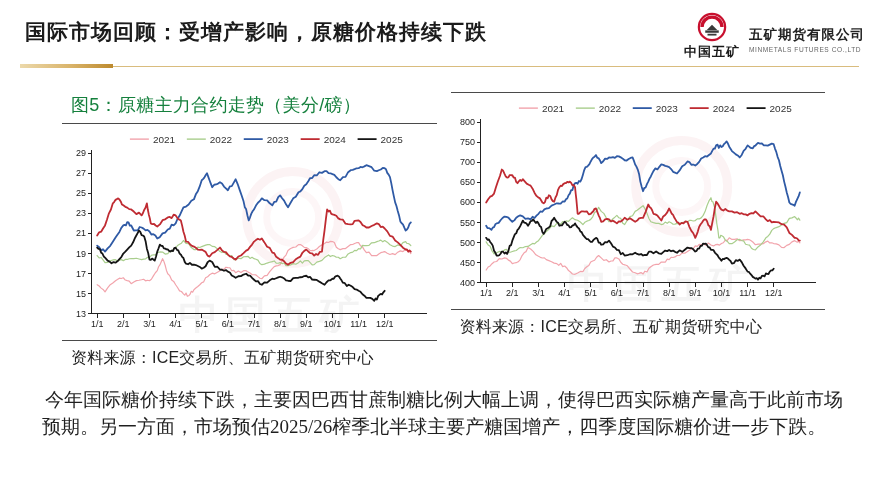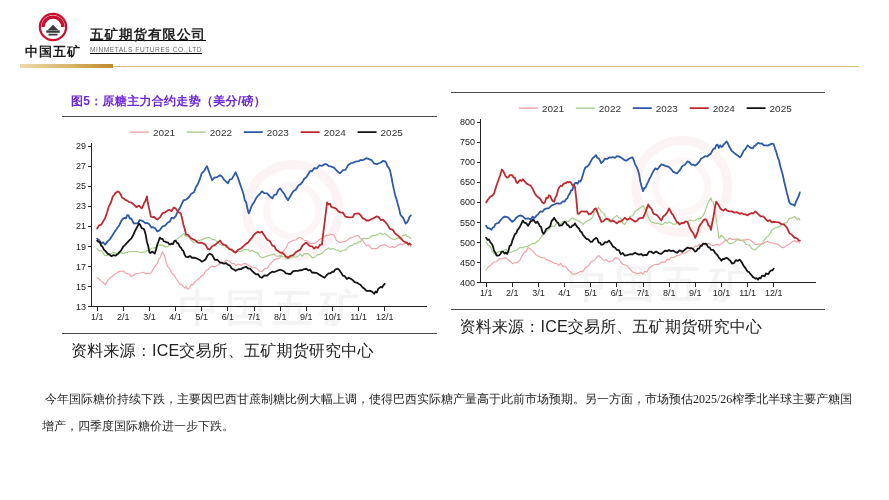--- a/index.html
+++ b/index.html
@@ -5,48 +5,49 @@
   html,body{margin:0;padding:0;background:#ffffff;}
   body{width:889px;height:500px;font-family:"Liberation Sans",sans-serif;position:relative;overflow:hidden;}
   .slide{position:absolute;inset:0;background:#fff;}
 
   
   .hdr{position:absolute;top:12px;left:25px;right:24px;display:flex;justify-content:space-between;align-items:flex-start;}
   .page-title{font-size:21px;font-weight:700;color:#1b1b1b;letter-spacing:1px;margin:6px 0 0 0;font-family:"Liberation Sans",sans-serif;}
   .logo{display:flex;align-items:center;gap:9px;}
   .logo-left{display:flex;flex-direction:column;align-items:center;}
   .logo-brand{font-size:13px;font-weight:700;color:#1a1a1a;letter-spacing:1px;margin-top:1px;white-space:nowrap;}
-  .logo-right{display:flex;flex-direction:column;justify-content:center;padding-top:6px;text-decoration:underline;}
+  .logo-right{display:flex;flex-direction:column;justify-content:center;padding-top:6px;}
   .logo-cn{font-size:13.5px;font-weight:700;color:#222;letter-spacing:1px;white-space:nowrap;}
   .logo-en{font-size:6.6px;color:#666;letter-spacing:.55px;margin-top:2px;white-space:nowrap;}
 
   
   .gold-rule{position:absolute;top:64px;left:20px;right:30px;height:5px;}
   .gold-rule .line{position:absolute;left:0;right:0;top:2px;height:1px;background:#d9bc7e;}
   .gold-rule .thick{position:absolute;left:0;top:0;width:93px;height:4px;background:linear-gradient(90deg,#ecd9ab 0%,#d9b369 55%,#bd8a2e 100%);}
 
   
   .charts{position:absolute;top:92px;left:62px;right:64px;display:flex;gap:14px;}
   .panel{flex:1;min-width:0;}
-  .panel-title{font-size:12px;font-weight:700;color:#6d28d9;padding:1px 9px 6px 9px;letter-spacing:.3px;}
+  .panel-title{font-size:18px;font-weight:400;color:#15803d;padding:1px 9px 6px 9px;letter-spacing:.3px;}
   .rule-top{height:1px;background:#4a4a4a;}
   .rule-bot{height:1px;background:#4a4a4a;margin-top:7px;}
   .chart-holder{height:206px;margin-top:3px;}
   .chart-holder svg{display:block;}
   .panel-source{font-size:16px;color:#222;padding:7px 9px 0 9px;letter-spacing:.2px;}
 
   
-  .commentary{position:absolute;left:42px;right:28px;top:386px;font-size:12px;line-height:27px;color:#1f1f1f;font-family:"Liberation Serif",serif;text-indent:3px;margin:0;}
+  .commentary{position:absolute;left:42px;right:28px;top:386px;font-size:19px;line-height:27px;color:#1f1f1f;font-family:"Liberation Serif",serif;text-indent:3px;margin:0;}
 </style>
 </head>
 <body>
 
 <div class="slide">
 
   <div class="hdr">
+    <h1 class="page-title">国际市场回顾：受增产影响，原糖价格持续下跌</h1>
     <div class="logo">
       <div class="logo-left">
         <svg width="30" height="30" viewBox="0 0 40 40">
           <circle cx="20" cy="20" r="17.5" fill="#ffffff" stroke="#c8102e" stroke-width="3"></circle>
           <path d="M20 4.5 A15.5 15.5 0 0 1 35.5 20 L31 20 A11 11 0 0 0 9 20 L4.5 20 A15.5 15.5 0 0 1 20 4.5 Z" fill="#c8102e"></path>
           <path d="M13 24 L20 17 L27 24 Z" fill="#3a3a3a"></path>
           <rect x="11" y="24.5" width="18" height="3.2" fill="#3a3a3a"></rect>
           <rect x="14" y="29" width="12" height="2.4" fill="#3a3a3a"></rect>
         </svg>
         <div class="logo-brand">中国五矿</div>

